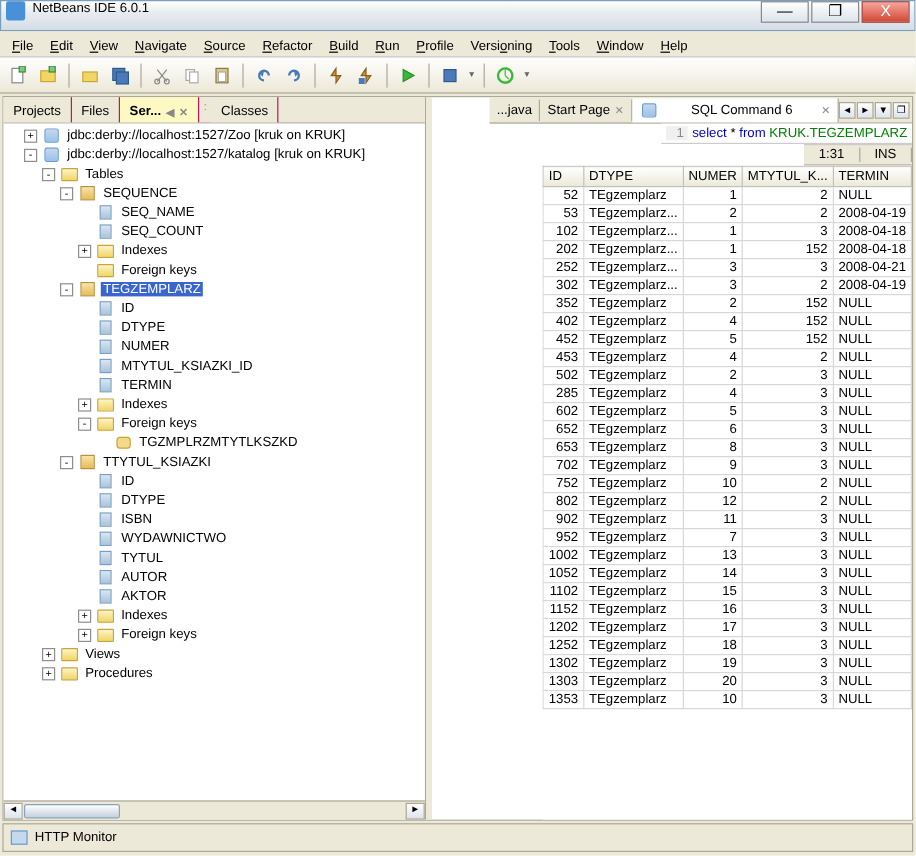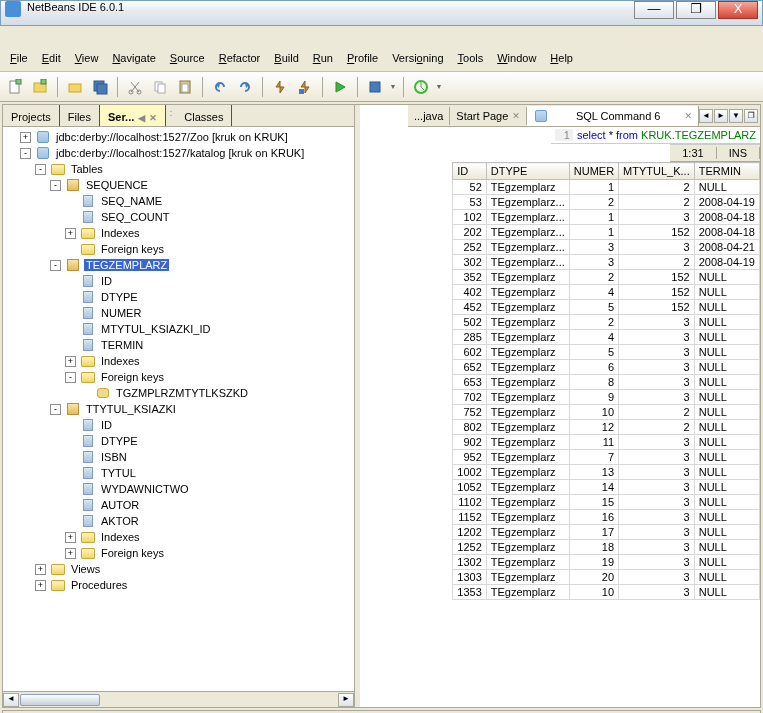--- a/index.html
+++ b/index.html
@@ -5,21 +5,21 @@
 * { box-sizing: border-box; margin: 0; padding: 0; font-family: "Segoe UI", Tahoma, sans-serif; font-size: 11px; }
 body { background: #ece9d8; width: 763px; height: 713px; overflow: hidden; }
 
 .titlebar { height: 26px; background: linear-gradient(#fefefe, #e8ecf0 40%, #d4dde6); border: 1px solid #7a9ebd; display: flex; align-items: flex-start; padding: 0 4px; }
 .titlebar-icon { width: 16px; height: 16px; background: #4a90d9; border-radius: 2px; margin-right: 6px; }
 .title-text { flex: 1; color: #000; }
 .win-buttons { display: flex; gap: 2px; }
 .win-btn { width: 40px; height: 18px; border: 1px solid #888; background: linear-gradient(#fefefe,#dce4ec); text-align: center; line-height: 14px; font-size: 13px; }
 .win-btn.close { background: linear-gradient(#f8a59b,#d14836); color: #fff; border-color: #a6362a; }
 
-.menubar { height: 22px; background: #ece9d8; border-bottom: 1px solid #c0c0c0; display: flex; align-items: flex-start; padding: 0 4px; gap: 2px; margin-top: 24px; }
+.menubar { height: 22px; background: #ece9d8; border-bottom: 1px solid #c0c0c0; display: flex; align-items: flex-end; padding: 0 4px; gap: 2px; }
 .menu-item { padding: 2px 6px; cursor: default; }
 .menu-item u { text-decoration: underline; }
 
 .toolbar { height: 30px; background: linear-gradient(#fefefe,#ece9d8); border-bottom: 1px solid #aca899; display: flex; align-items: center; padding: 0 4px; gap: 3px; }
 .tb-btn { width: 22px; height: 22px; display: flex; align-items: center; justify-content: center; border: 1px solid transparent; }
 .tb-sep { width: 1px; height: 20px; background: #aca899; margin: 0 3px; }
 .tb-dd { width: 8px; display: flex; align-items: center; justify-content: center; font-size: 7px; color: #666; }
 
 .content { display: flex; height: 604px; border: 1px solid #aca899; margin: 2px; background: #fff; }
 
@@ -442,32 +442,32 @@
         </div>
       <div class="tree-node">
           <span class="tree-spacer"></span>
           <span class="tree-spacer"></span>
           <span class="tree-spacer"></span>
           <span class="tree-spacer"></span>
           <span class="tree-spacer"></span>
           <span class="tree-icon">
             <span class="col-icon"></span>
           </span>
+          <span class="tree-label">WYDAWNICTWO</span>
+        </div>
+      <div class="tree-node">
+          <span class="tree-spacer"></span>
+          <span class="tree-spacer"></span>
+          <span class="tree-spacer"></span>
+          <span class="tree-spacer"></span>
+          <span class="tree-spacer"></span>
+          <span class="tree-icon">
+            <span class="col-icon"></span>
+          </span>
           <span class="tree-label">TYTUL</span>
-        </div>
-      <div class="tree-node">
-          <span class="tree-spacer"></span>
-          <span class="tree-spacer"></span>
-          <span class="tree-spacer"></span>
-          <span class="tree-spacer"></span>
-          <span class="tree-spacer"></span>
-          <span class="tree-icon">
-            <span class="col-icon"></span>
-          </span>
-          <span class="tree-label">WYDAWNICTWO</span>
         </div>
       <div class="tree-node">
           <span class="tree-spacer"></span>
           <span class="tree-spacer"></span>
           <span class="tree-spacer"></span>
           <span class="tree-spacer"></span>
           <span class="tree-spacer"></span>
           <span class="tree-icon">
             <span class="col-icon"></span>
           </span>
@@ -636,20 +636,27 @@
               <td class="null">NULL</td>
             </tr>
             <tr>
               <td class="num">452</td>
               <td>TEgzemplarz</td>
               <td class="num">5</td>
               <td class="num">152</td>
               <td class="null">NULL</td>
             </tr>
             <tr>
+              <td class="num">453</td>
+              <td>TEgzemplarz</td>
+              <td class="num">4</td>
+              <td class="num">2</td>
+              <td class="null">NULL</td>
+            </tr>
+            <tr>
               <td class="num">502</td>
               <td>TEgzemplarz</td>
               <td class="num">2</td>
               <td class="num">3</td>
               <td class="null">NULL</td>
             </tr>
             <tr>
               <td class="num">285</td>
               <td>TEgzemplarz</td>
               <td class="num">4</td>

